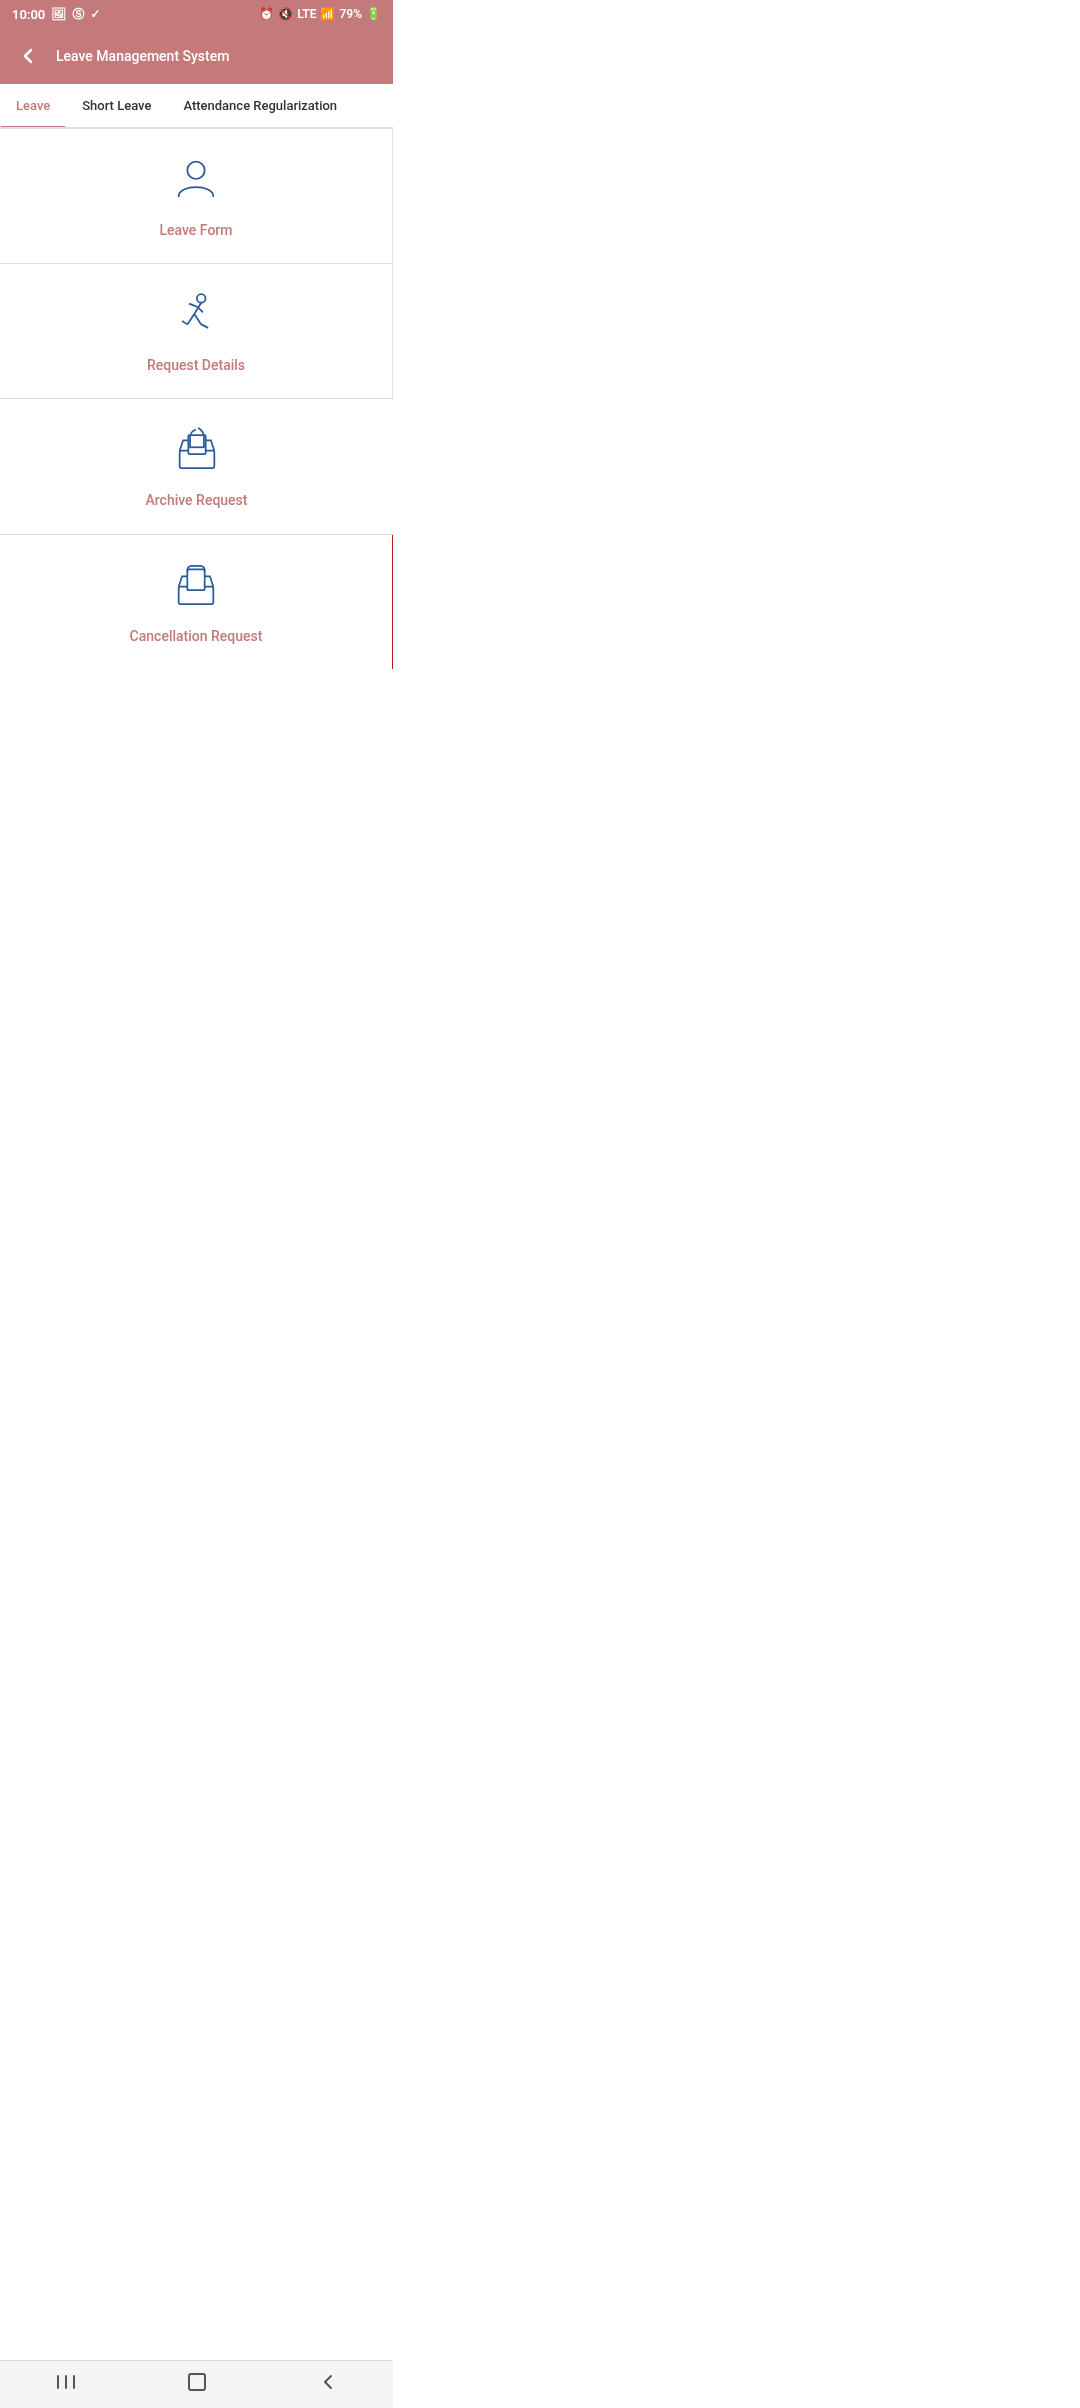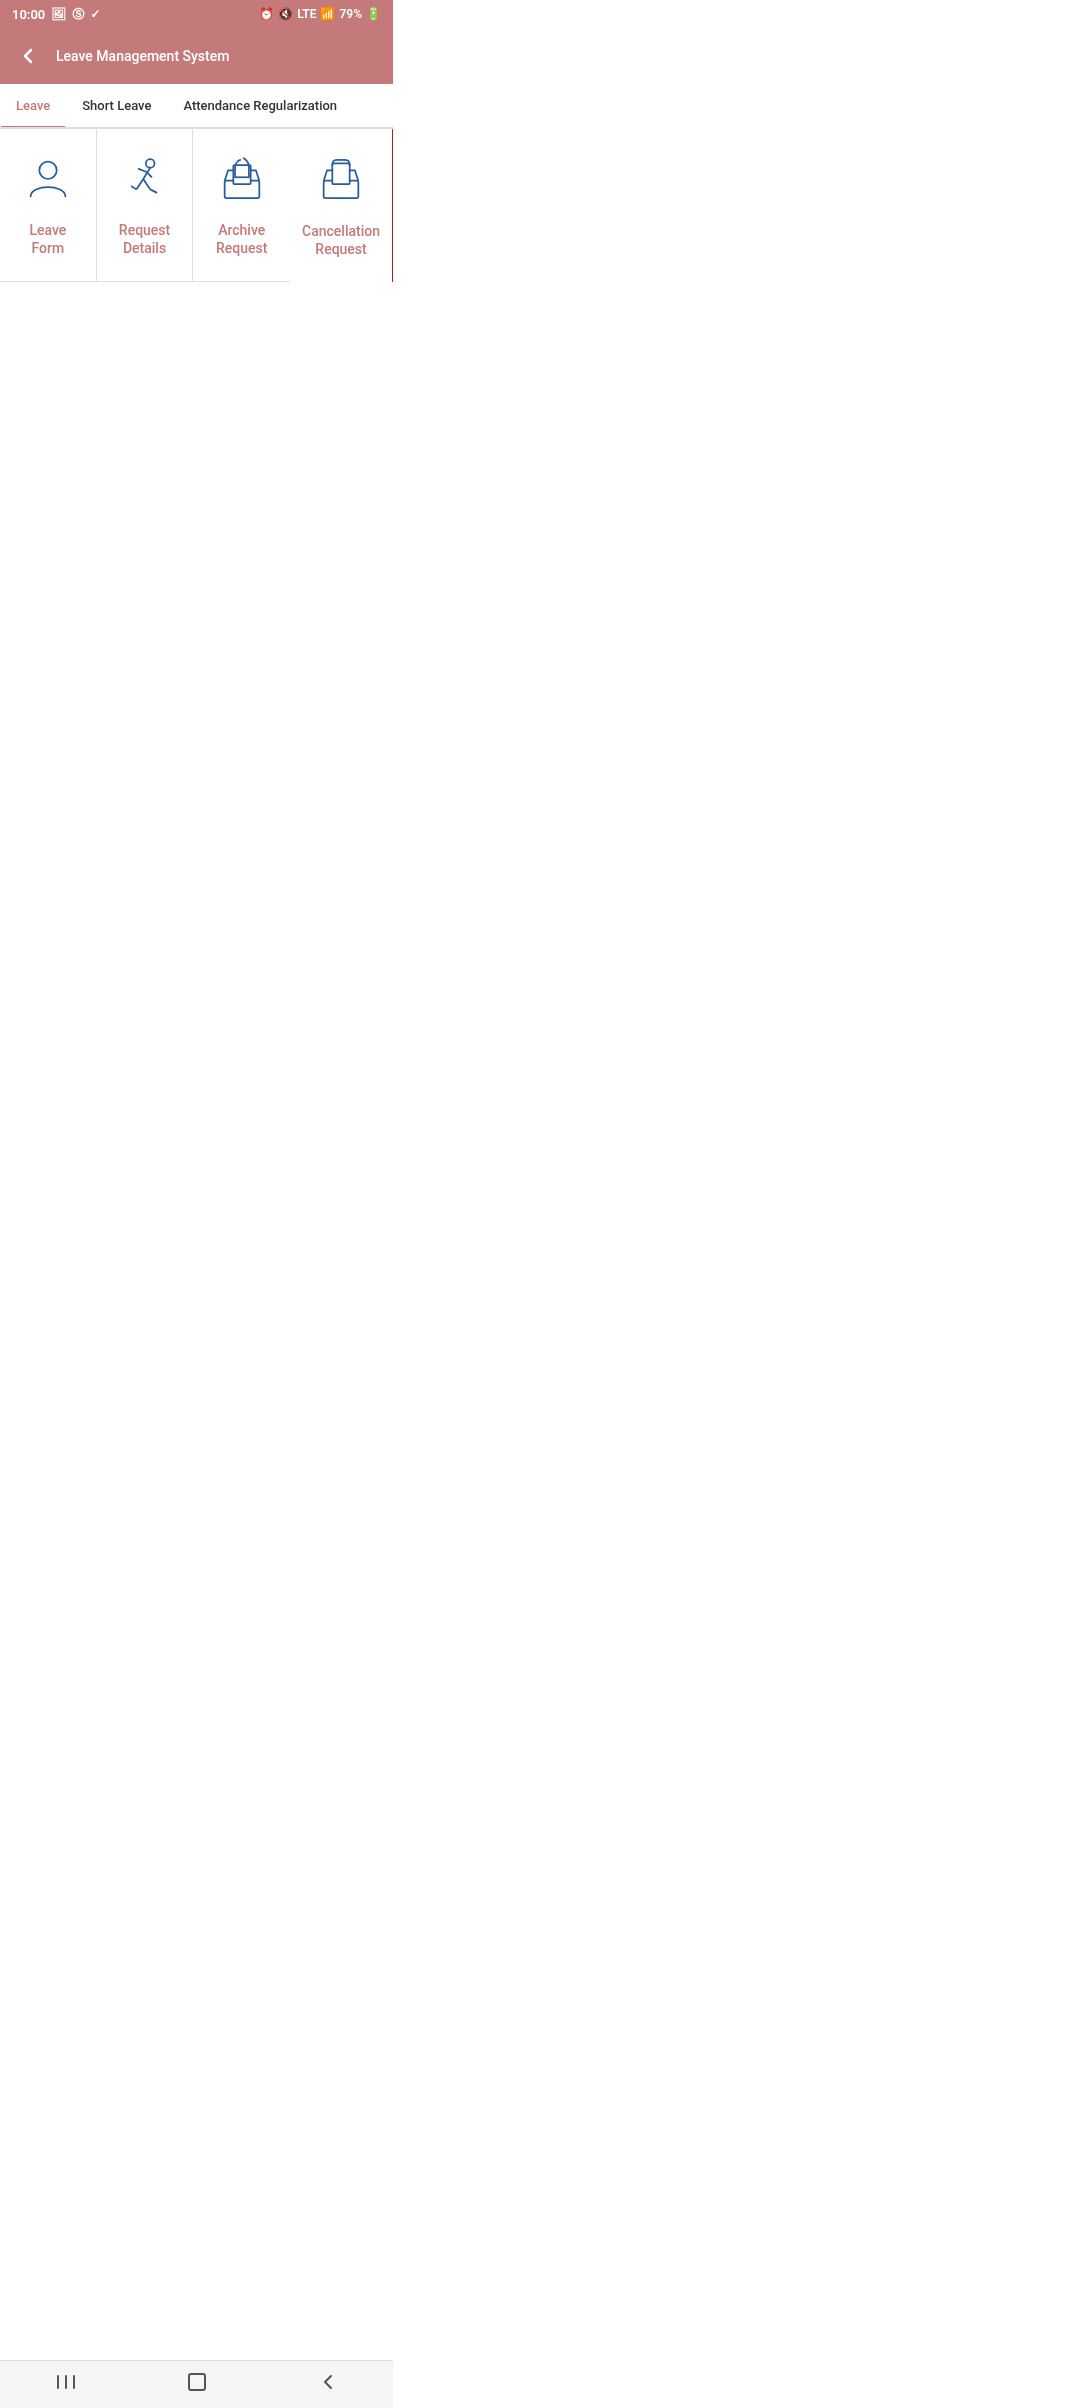--- a/index.html
+++ b/index.html
@@ -108,21 +108,21 @@
       left: 0;
       right: 0;
       height: 2px;
       background: #c47a7a;
       border-radius: 2px 2px 0 0;
     }
 
     
     .grid-menu {
       display: grid;
-      grid-template-columns: 1fr 1fr 1fr 1fr;
+      grid-template-columns: 1fr;
       border-top: 1px solid #e0e0e0;
     }
 
     .grid-item {
       display: flex;
       flex-direction: column;
       align-items: center;
       justify-content: center;
       padding: 24px 12px;
       border-right: 1px solid #e0e0e0;

